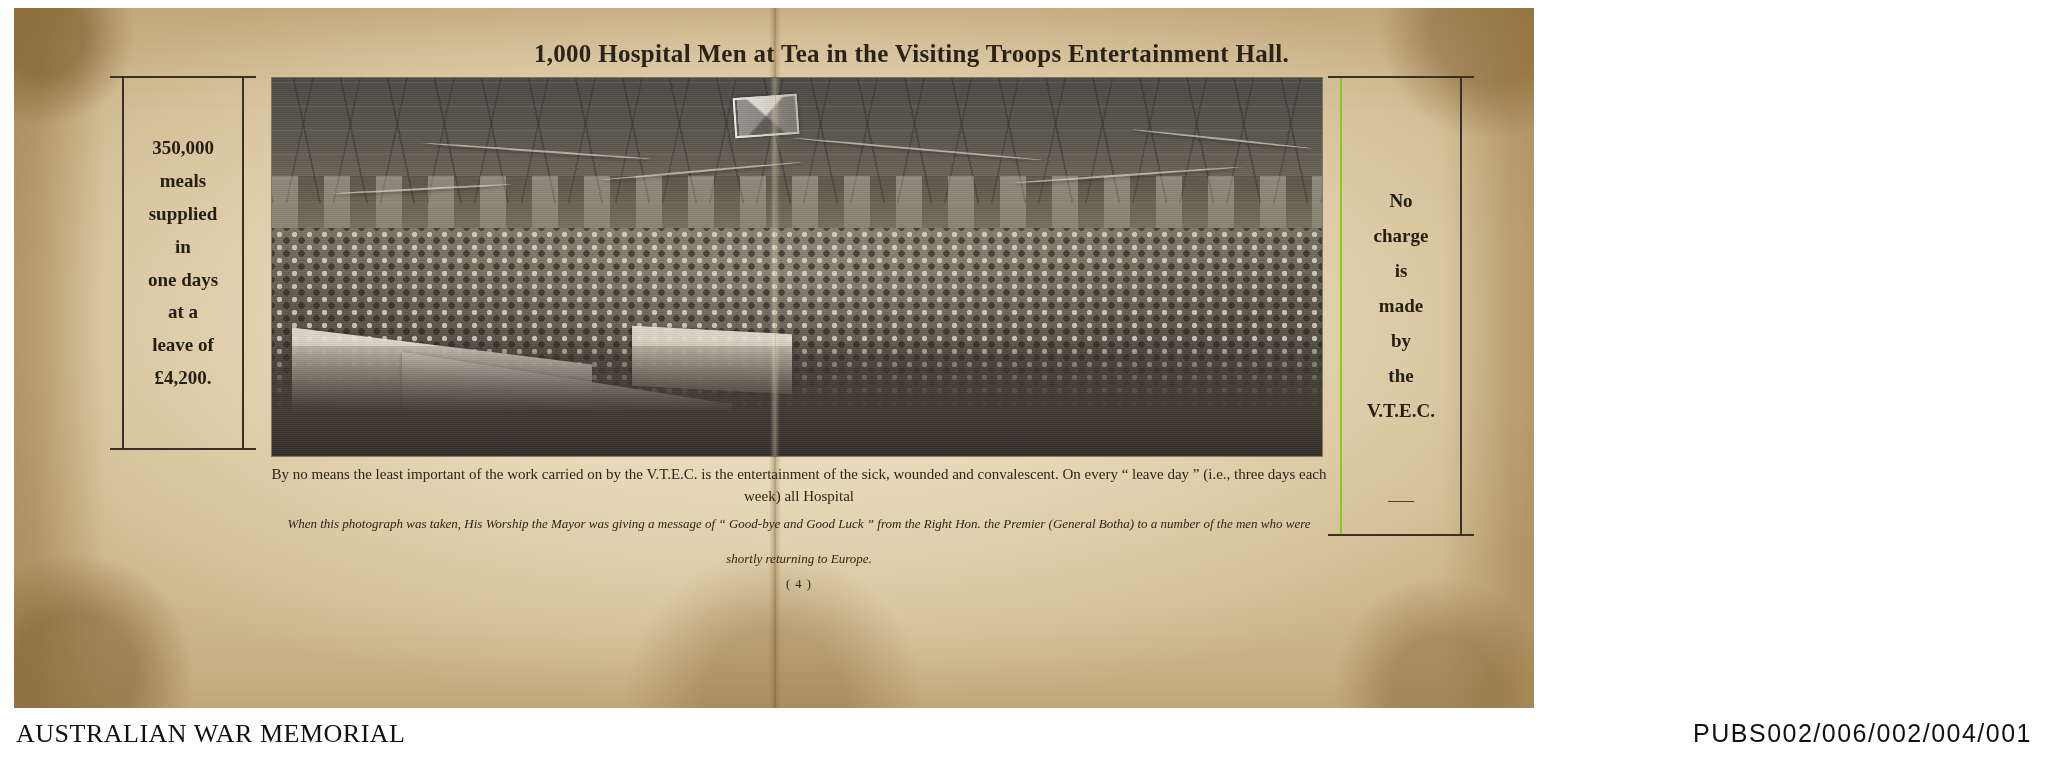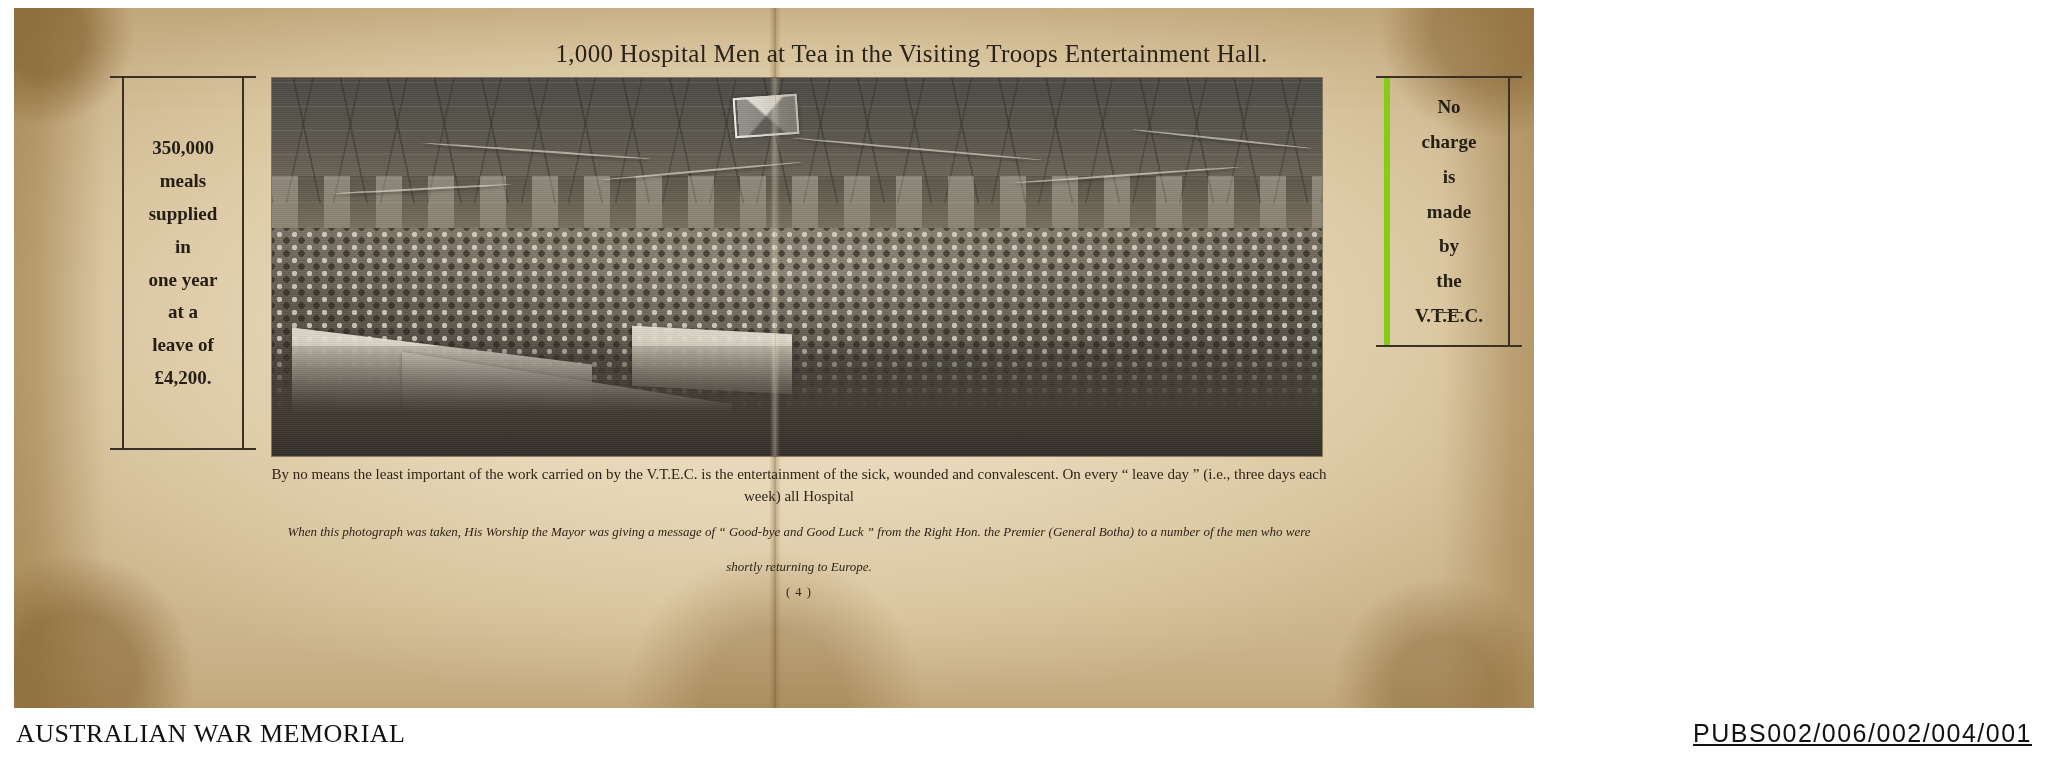--- a/index.html
+++ b/index.html
@@ -40,21 +40,20 @@
     color: #111111;
   }
   .footer-right {
     position: absolute;
     right: 16px;
     top: 6px;
     font-family: "Liberation Sans", sans-serif;
     font-size: 25px;
     letter-spacing: 1.5px;
     color: #111111;
-    text-decoration: underline;
   }
 
   
   .scan {
     position: absolute;
     left: 14px;
     top: 8px;
     width: 1520px;
     height: 700px;
   }
@@ -101,21 +100,21 @@
   }
 
   
   .headline {
     position: absolute;
     left: 0;
     top: 32px;
     width: 1795px;
     text-align: center;
     font-family: "Liberation Serif", serif;
-    font-weight: normal;
+    font-weight: bold;
     font-size: 25px;
     letter-spacing: 0.3px;
     color: #2a2318;
   }
 
   
   .side-panel {
     position: absolute;
     text-align: center;
     color: #241e14;
@@ -124,25 +123,25 @@
   }
   .side-left {
     left: 108px;
     top: 68px;
     width: 118px;
     height: 374px;
     border-left: 2px solid #3a3025;
     border-right: 2px solid #3a3025;
   }
   .side-right {
-    left: 1370px;
+    left: 1326px;
     top: 68px;
     width: 118px;
-    height: 271px;
-    border-left: 6px solid #84cc16;
+    height: 460px;
+    border-left: 2px solid #84cc16;
     border-right: 2px solid #3a3025;
   }
   .side-panel .tick-top,
   .side-panel .tick-bottom {
     position: absolute;
     left: -14px;
     width: 146px;
     height: 0;
     border-top: 2px solid #3a3025;
   }
@@ -320,21 +319,21 @@
   .cap-line {
     text-align: center;
     font-size: 15px;
     line-height: 1.45;
   }
   .cap-italic {
     text-align: center;
     font-style: italic;
     font-size: 13px;
     line-height: 1.5;
-    margin-top: 14px;
+    margin-top: 6px;
   }
   .pagenum {
     text-align: center;
     font-size: 12.5px;
     margin-top: 8px;
     letter-spacing: 1px;
   }
 </style>
 </head>
 <body>
@@ -348,21 +347,21 @@
     <div class="headline">1,000 Hospital Men at Tea in the Visiting Troops Entertainment Hall.</div>
 
     <div class="side-panel side-left">
       <div class="tick-top"></div>
       <div class="tick-bottom"></div>
       <div class="side-lines">
         <div class="side-line">350,000</div>
         <div class="side-line">meals</div>
         <div class="side-line">supplied</div>
         <div class="side-line">in</div>
-        <div class="side-line">one year</div>
+        <div class="side-line">one days</div>
         <div class="side-line">at a</div>
         <div class="side-line">leave of</div>
         <div class="side-line">£4,200.</div>
       </div>
     </div>
 
     <div class="photo">
       <div class="sky"></div>
       <div class="truss"></div>
       <div class="windows"></div>

